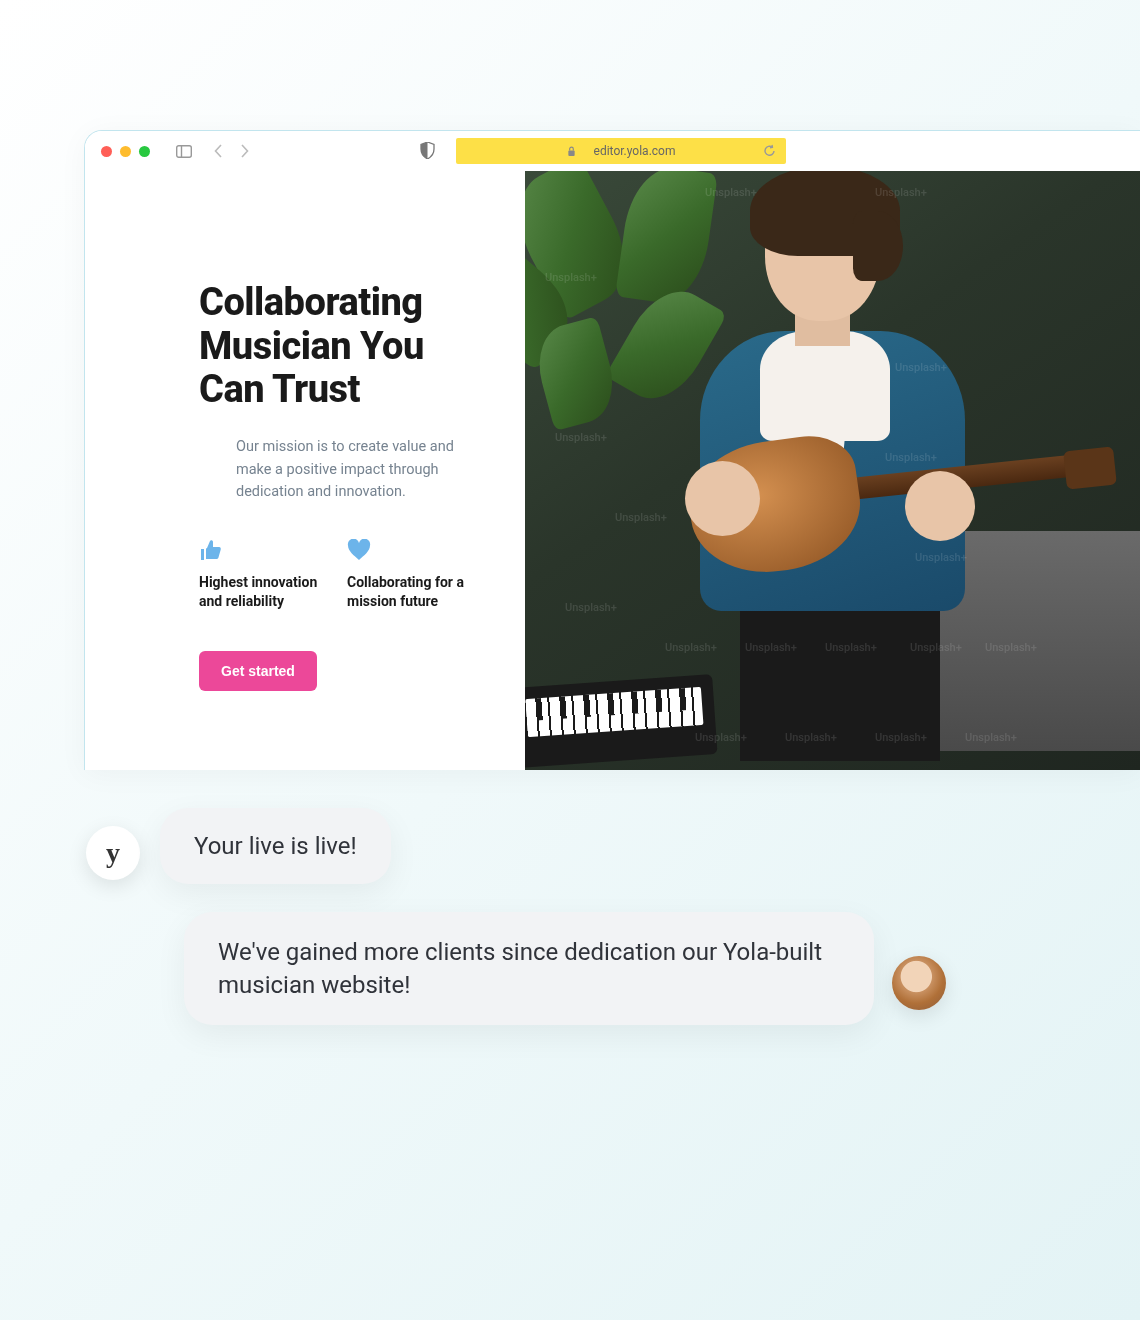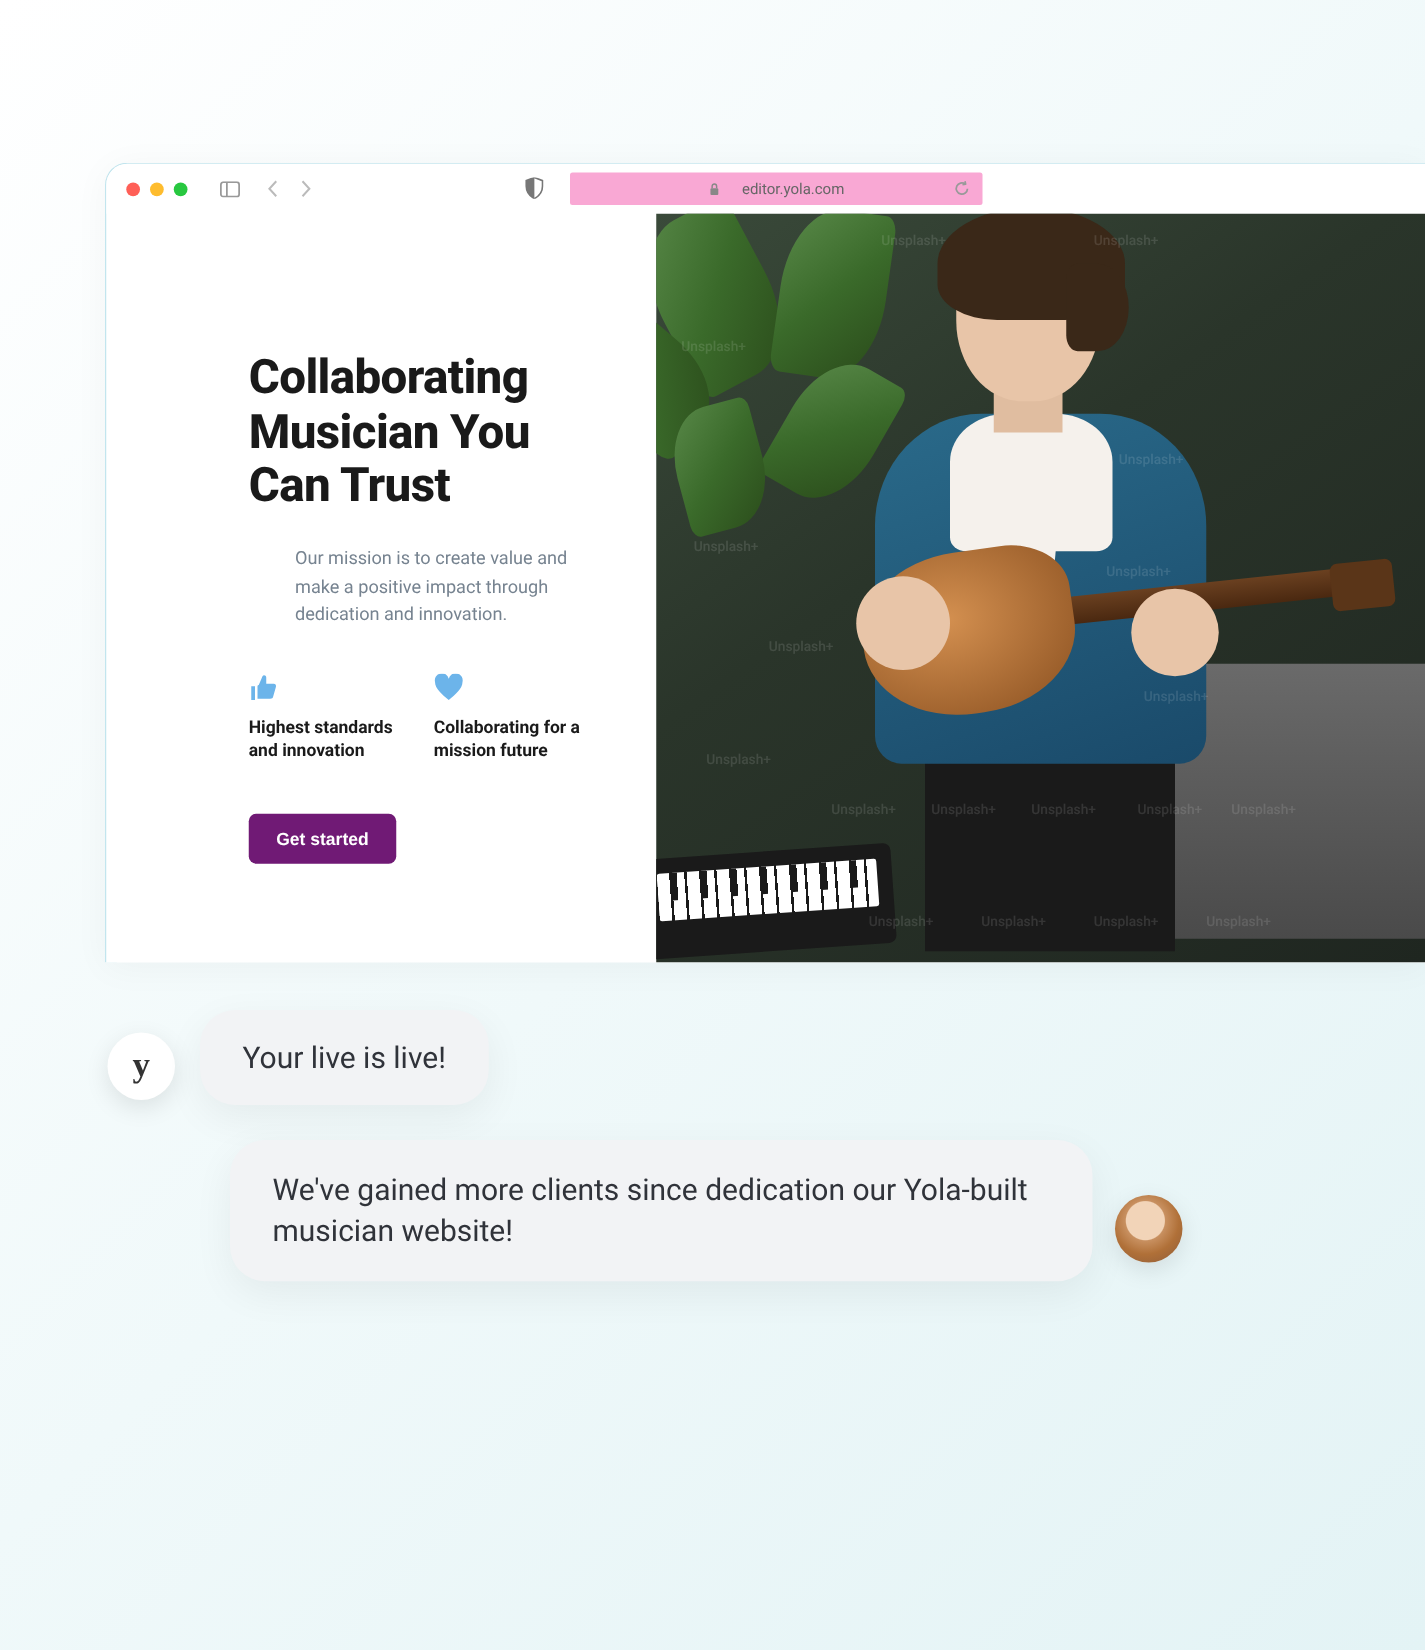--- a/index.html
+++ b/index.html
@@ -70,21 +70,21 @@
 .chrome-privacy {
   width: 18px;
   height: 18px;
   color: #666;
   margin-right: 10px;
 }
 
 .address-bar {
   flex: 1;
   height: 26px;
-  background: #f9a8d4;
+  background: #fde047;
   border-radius: 2px;
   display: flex;
   align-items: center;
   justify-content: center;
   gap: 18px;
   font-size: 12px;
   color: #666;
   position: relative;
   max-width: 420px;
 }
@@ -145,21 +145,21 @@
   height: 22px;
 }
 .feature-label {
   font-size: 14px;
   font-weight: 700;
   color: #1a1a1a;
   line-height: 1.35;
 }
 
 .cta {
-  background: #701a75;
+  background: #ec4899;
   color: #fff;
   border: none;
   padding: 12px 22px;
   font-size: 14px;
   font-weight: 600;
   border-radius: 6px;
   cursor: pointer;
 }
 
 .content-right {
@@ -467,21 +467,21 @@
     <div class="content-left">
       <h1 class="headline">Collaborating Musician You Can Trust</h1>
       <p class="mission">Our mission is to create value and make a positive impact through dedication and innovation.</p>
       <div class="features">
         <div class="feature">
           <div class="feature-icon">
             <svg width="24" height="22" viewBox="0 0 24 22" fill="currentColor">
                 <path d="M2 10h3v11H2zM7 10c0-1 1-1 1-1l3-7c.6-1.5 3-1 3 1v5h6c2 0 2 2 1.6 3l-2 7c-.3 1.5-1 2-2.5 2H7V10z"></path>
               </svg>
           </div>
-          <div class="feature-label">Highest standards and innovation</div>
+          <div class="feature-label">Highest innovation and reliability</div>
         </div>
         <div class="feature">
           <div class="feature-icon">
             <svg width="24" height="21" viewBox="0 0 24 21" fill="currentColor">
                 <path d="M12 21 C7 16.5 1 12 1 6.5 A5.5 5.5 0 0 1 12 4 A5.5 5.5 0 0 1 23 6.5 C23 12 17 16.5 12 21 Z"></path>
               </svg>
           </div>
           <div class="feature-label">Collaborating for a mission future</div>
         </div>
       </div>

